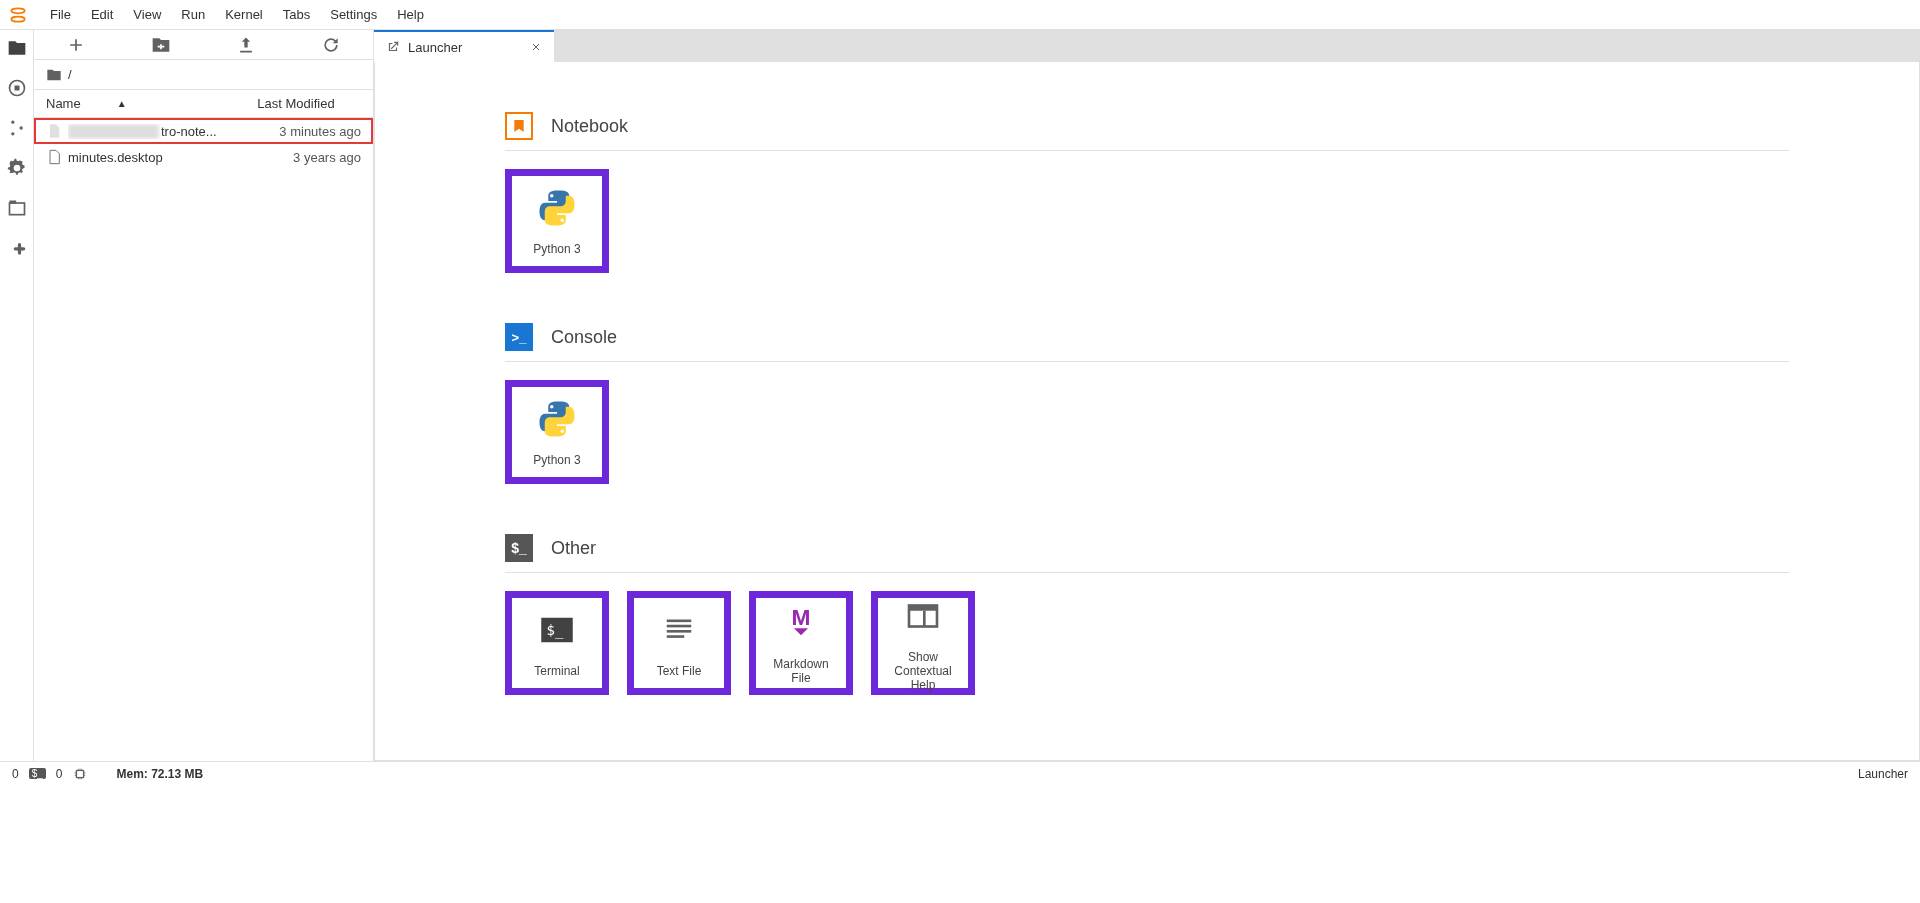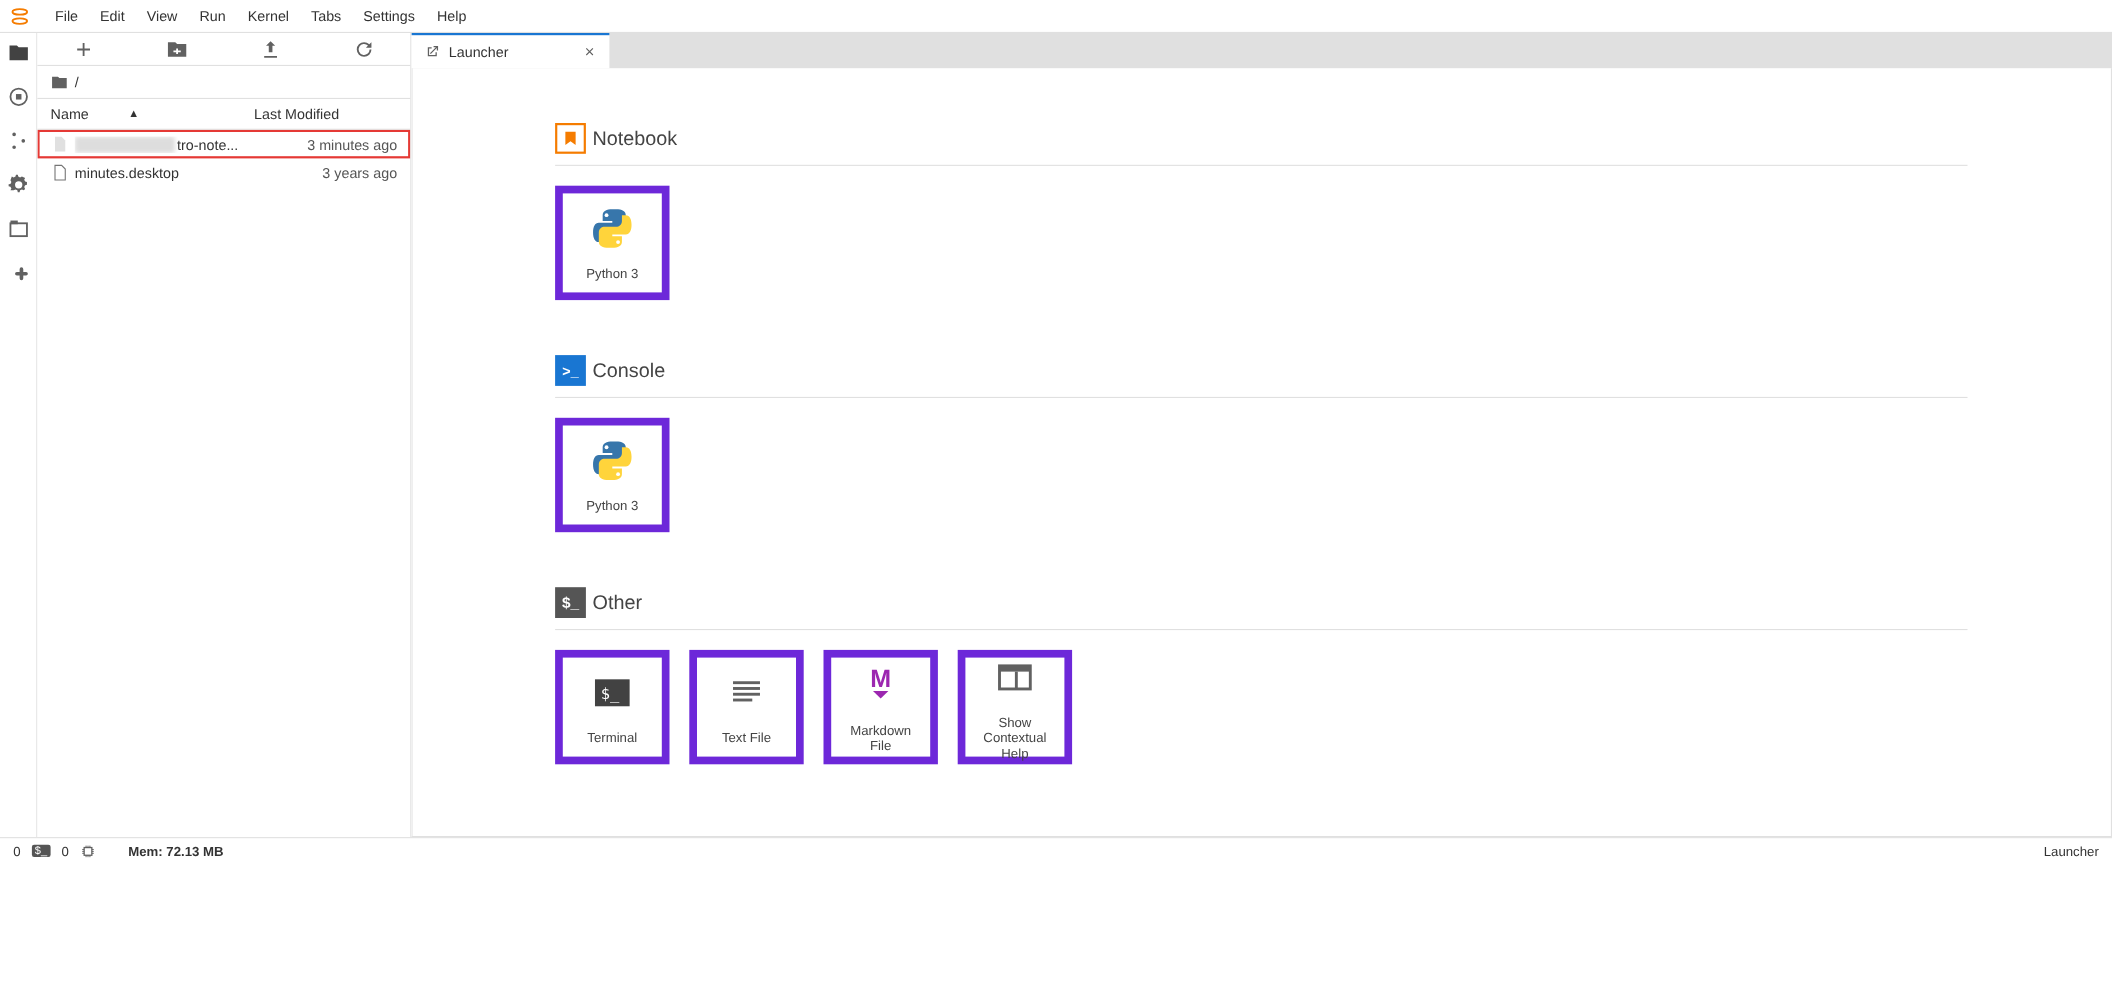--- a/index.html
+++ b/index.html
@@ -24,40 +24,40 @@
 .sidepanel { width: 340px; border-right: 1px solid #e0e0e0; display: flex; flex-direction: column; background: #fff; }
 .side-toolbar { height: 30px; display: flex; align-items: center; justify-content: space-around; border-bottom: 1px solid #e0e0e0; }
 .tool-btn { width: 20px; height: 20px; fill: #616161; cursor: pointer; }
 
 .breadcrumb { height: 30px; display: flex; align-items: center; padding: 0 12px; font-size: 13px; color: #333; border-bottom: 1px solid #e0e0e0; }
 .breadcrumb .folder-icon { width: 16px; height: 16px; fill: #616161; margin-right: 6px; }
 
 .file-header { height: 28px; display: flex; align-items: center; border-bottom: 1px solid #e0e0e0; padding: 0 12px; font-size: 13px; }
 .file-header .name-col { flex: 1; display: flex; align-items: center; gap: 32px; }
 .file-header .sort-icon { margin-left: 4px; font-size: 10px; }
-.file-header .mod-col { width: 130px; text-align: left; }
+.file-header .mod-col { width: 130px; text-align: center; }
 
 .file-list { flex: 1; overflow: auto; }
 .file-row { height: 26px; display: flex; align-items: center; padding: 0 12px; font-size: 13px; cursor: pointer; justify-content: space-between; }
 .file-row .row-icon { width: 16px; height: 16px; margin-right: 6px; fill: #757575; flex-shrink: 0; }
 .file-row .row-name { flex: 1; overflow: hidden; text-overflow: ellipsis; white-space: nowrap; display: flex; align-items: center; }
 .file-row .row-mod { width: 130px; text-align: right; color: #555; }
 .file-row.highlighted { outline: 2px solid #e53935; outline-offset: -2px; }
 .blurred { display: inline-block; background: #ddd; color: transparent; border-radius: 2px; filter: blur(2px); margin-right: 2px; }
 
 
 .content { flex: 1; display: flex; flex-direction: column; background: #fff; overflow: hidden; }
 .tabbar { height: 32px; background: #e0e0e0; display: flex; align-items: flex-end; }
 .tab { height: 32px; background: #fff; border-top: 2px solid #1976d2; display: flex; align-items: center; padding: 0 12px; min-width: 180px; gap: 8px; }
 .tab .tab-icon { width: 14px; height: 14px; fill: #616161; }
 .tab .tab-label { flex: 1; font-size: 13px; }
 .tab .tab-close { width: 12px; height: 12px; fill: #616161; cursor: pointer; }
 
 .launcher { flex: 1; padding: 40px 130px; overflow: auto; border: 1px solid #e0e0e0; border-top: none; }
-.section-head { display: flex; align-items: center; gap: 6px; padding: 10px 0; border-bottom: 1px solid #e0e0e0; margin-bottom: 18px; }
+.section-head { display: flex; align-items: center; gap: 18px; padding: 10px 0; border-bottom: 1px solid #e0e0e0; margin-bottom: 18px; }
 .section-badge { width: 28px; height: 28px; display: flex; align-items: center; justify-content: center; font-weight: bold; }
 .badge-notebook { border: 2px solid #f57c00; }
 .badge-notebook svg { fill: #f57c00; }
 .badge-console { background: #1976d2; color: #fff; font-size: 13px; }
 .badge-other { background: #555; color: #fff; font-size: 14px; }
 .section-title { font-size: 18px; color: #444; }
 
 .cards { display: flex; gap: 18px; margin-bottom: 40px; flex-wrap: wrap; }
 .card { width: 104px; height: 104px; border: 7px solid #6d28d9; display: flex; flex-direction: column; align-items: center; justify-content: center; gap: 10px; cursor: pointer; padding: 8px; text-align: center; }
 .card .card-icon { width: 42px; height: 42px; }

